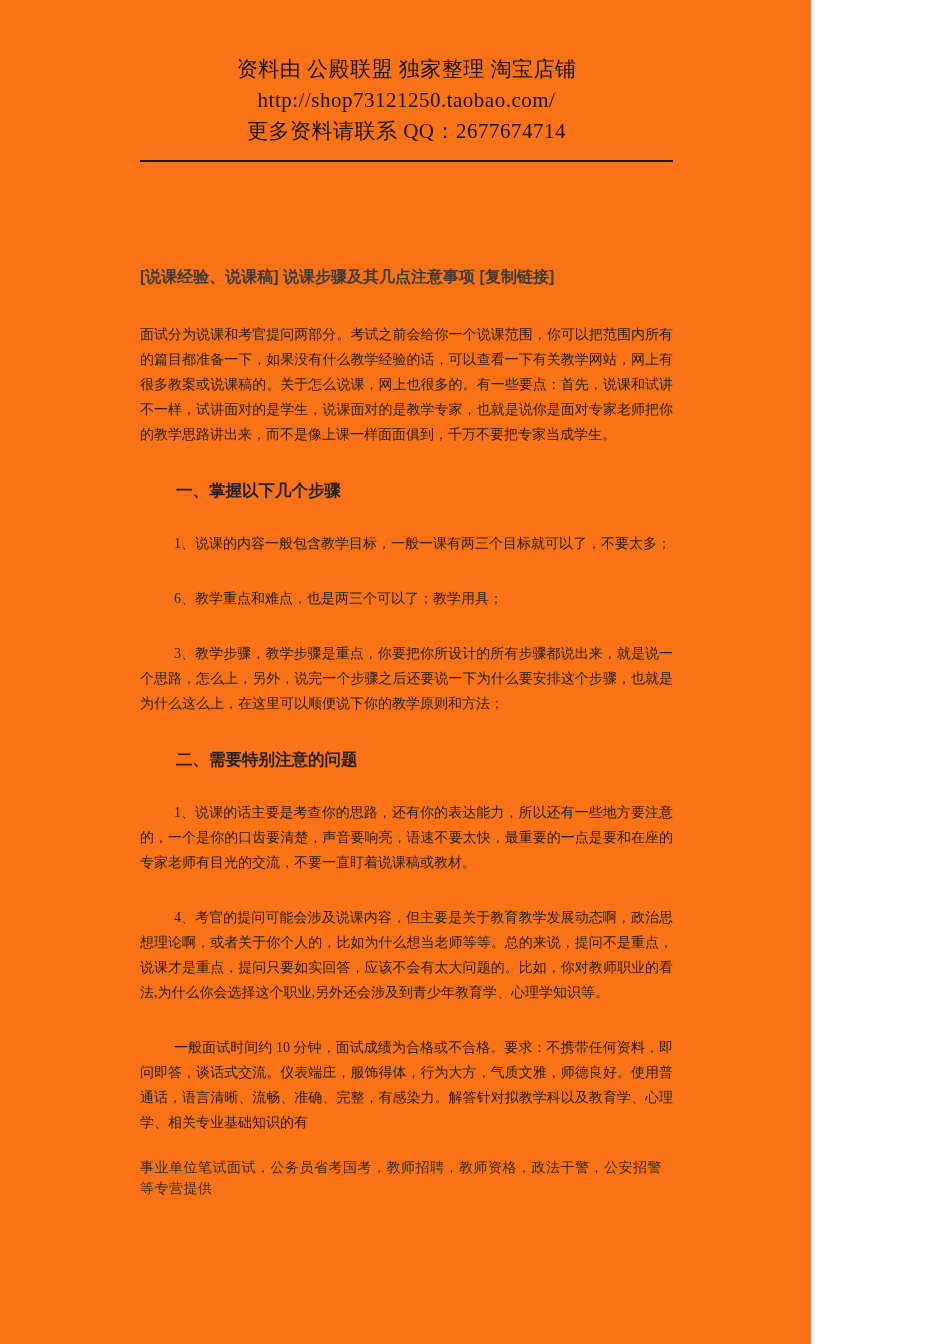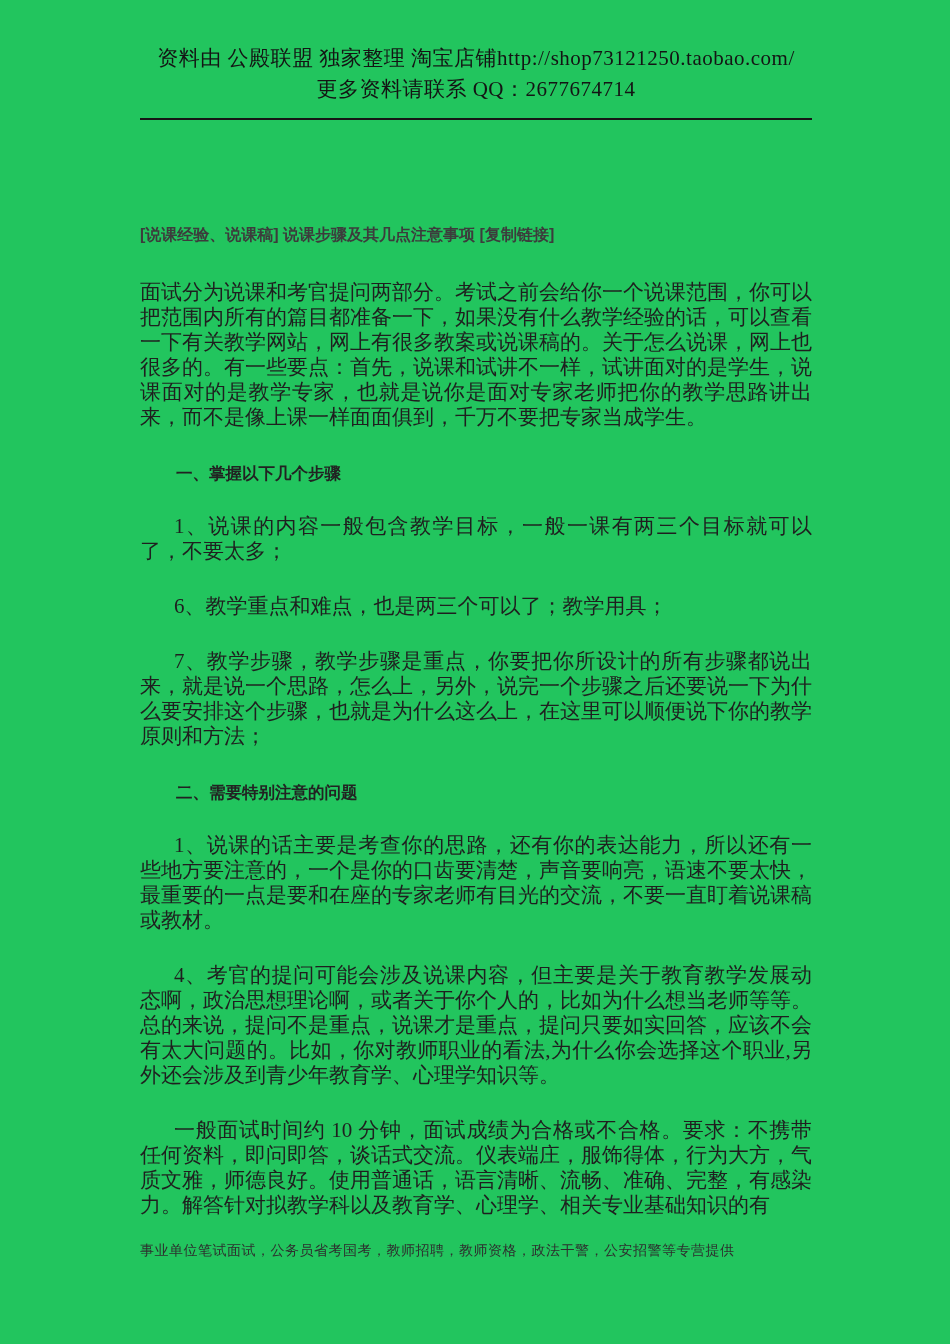--- a/index.html
+++ b/index.html
@@ -8,25 +8,25 @@
     background: #ffffff;
   }
   body {
     width: 950px;
     height: 1344px;
     font-family: "Liberation Serif", "DejaVu Serif", serif;
     color: #1f1f1f;
   }
   .page {
     box-sizing: border-box;
-    width: 950px;
+    width: 811px;
     height: 1344px;
-    padding: 43px 138px 0 140px;
+    padding: 54px 138px 0 140px;
     overflow: hidden;
-    background: #22c55e;
+    background: #f97316;
   }
   .doc-header {
     text-align: center;
     font-size: 21px;
     line-height: 31px;
     color: #141414;
     letter-spacing: 0.5px;
   }
   .divider {
     border: none;
@@ -35,21 +35,21 @@
   }
   .doc-title {
     margin: 103px 0 0 0;
     font-family: "Liberation Sans", "DejaVu Sans", sans-serif;
     font-weight: bold;
     font-size: 16px;
     line-height: 24px;
     color: #3c3c3c;
   }
   .body-par {
-    font-size: 21px;
+    font-size: 14px;
     line-height: 25px;
     text-align: justify;
     margin: 30px 0 0 0;
     color: #1f1f1f;
   }
   .body-par.first {
     margin-top: 33px;
   }
   .indent {
     text-indent: 34px;
@@ -84,21 +84,21 @@
   <hr class="divider">
 
   <div class="doc-title">[说课经验、说课稿] 说课步骤及其几点注意事项 [复制链接]</div>
 
   <p class="body-par first">面试分为说课和考官提问两部分。考试之前会给你一个说课范围，你可以把范围内所有的篇目都准备一下，如果没有什么教学经验的话，可以查看一下有关教学网站，网上有很多教案或说课稿的。关于怎么说课，网上也很多的。有一些要点：首先，说课和试讲不一样，试讲面对的是学生，说课面对的是教学专家，也就是说你是面对专家老师把你的教学思路讲出来，而不是像上课一样面面俱到，千万不要把专家当成学生。</p>
 
   <p class="sec-heading">一、掌握以下几个步骤</p>
 
   <p class="body-par indent">1、说课的内容一般包含教学目标，一般一课有两三个目标就可以了，不要太多；</p>
   <p class="body-par indent">6、教学重点和难点，也是两三个可以了；教学用具；</p>
-  <p class="body-par indent">7、教学步骤，教学步骤是重点，你要把你所设计的所有步骤都说出来，就是说一个思路，怎么上，另外，说完一个步骤之后还要说一下为什么要安排这个步骤，也就是为什么这么上，在这里可以顺便说下你的教学原则和方法；</p>
+  <p class="body-par indent">3、教学步骤，教学步骤是重点，你要把你所设计的所有步骤都说出来，就是说一个思路，怎么上，另外，说完一个步骤之后还要说一下为什么要安排这个步骤，也就是为什么这么上，在这里可以顺便说下你的教学原则和方法；</p>
 
   <p class="sec-heading">二、需要特别注意的问题</p>
 
   <p class="body-par indent">1、说课的话主要是考查你的思路，还有你的表达能力，所以还有一些地方要注意的，一个是你的口齿要清楚，声音要响亮，语速不要太快，最重要的一点是要和在座的专家老师有目光的交流，不要一直盯着说课稿或教材。</p>
   <p class="body-par indent">4、考官的提问可能会涉及说课内容，但主要是关于教育教学发展动态啊，政治思想理论啊，或者关于你个人的，比如为什么想当老师等等。总的来说，提问不是重点，说课才是重点，提问只要如实回答，应该不会有太大问题的。比如，你对教师职业的看法,为什么你会选择这个职业,另外还会涉及到青少年教育学、心理学知识等。</p>
 
   <p class="body-par indent">一般面试时间约 10 分钟，面试成绩为合格或不合格。要求：不携带任何资料，即问即答，谈话式交流。仪表端庄，服饰得体，行为大方，气质文雅，师德良好。使用普通话，语言清晰、流畅、准确、完整，有感染力。解答针对拟教学科以及教育学、心理学、相关专业基础知识的有</p>
 
   <p class="doc-footer">事业单位笔试面试，公务员省考国考，教师招聘，教师资格，政法干警，公安招警等专营提供</p>
 

